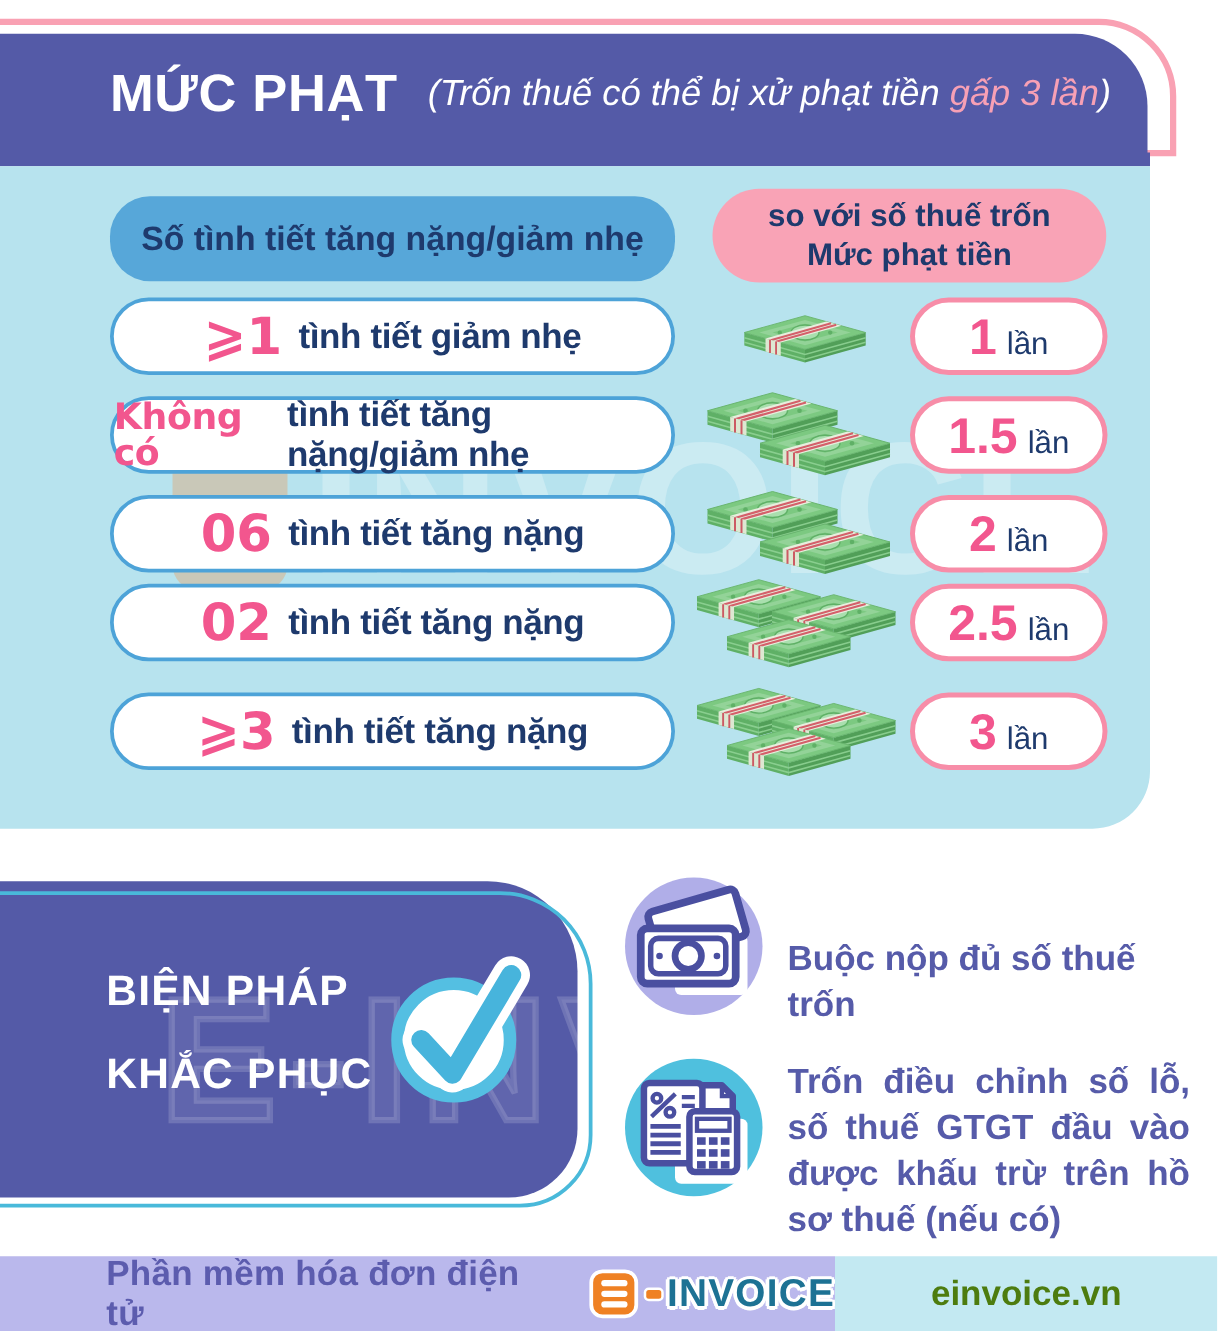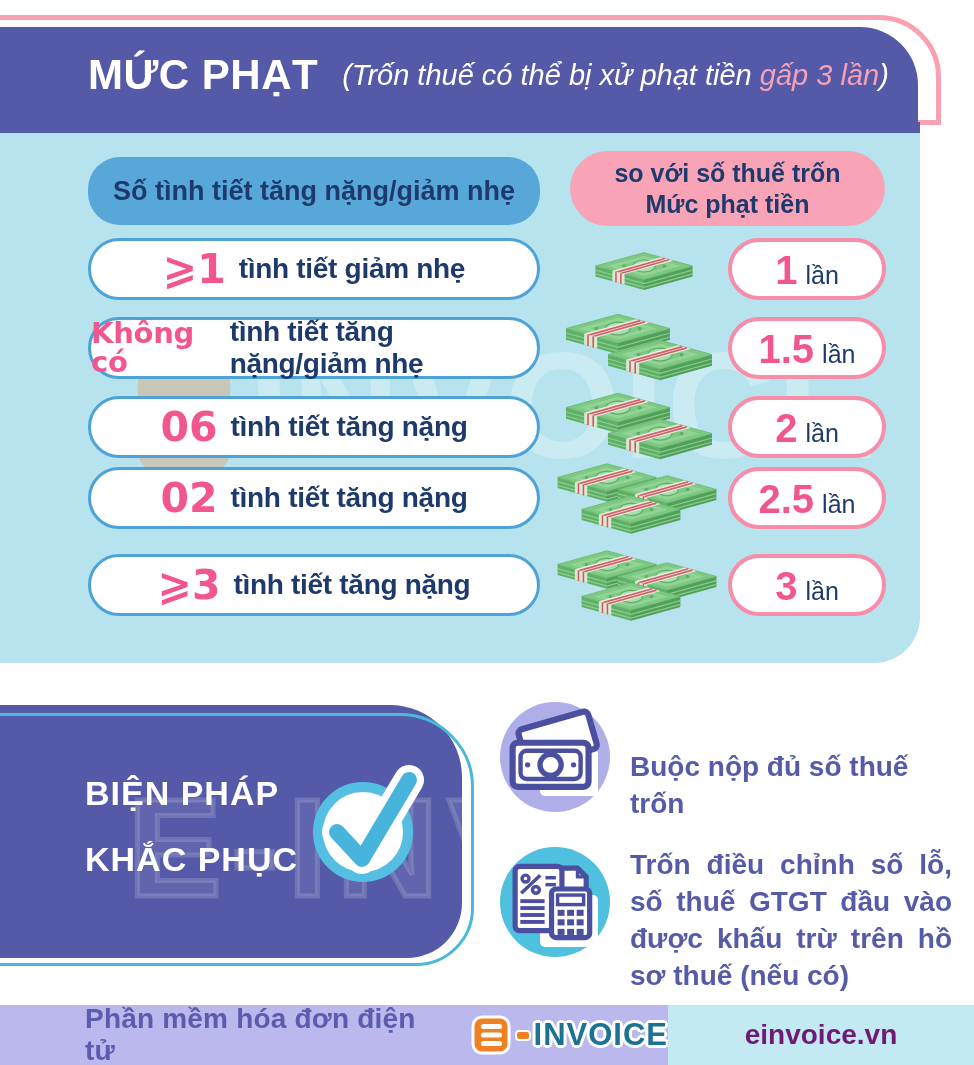--- a/index.html
+++ b/index.html
@@ -67,21 +67,21 @@
 
   
   .footer-left{left:0;top:1005px;width:668px;height:60px;background:#bab8ec;display:flex;align-items:center;}
   .footer-right{left:668px;top:1005px;width:306px;height:60px;background:#c3e9f2;
                 display:flex;align-items:center;justify-content:center;}
   .footer-label{margin-left:85px;color:#5c5cae;font-weight:700;font-size:28px;letter-spacing:.2px;}
   .logo{display:flex;align-items:center;margin-left:28px;gap:5px;}
   .logo-dash{width:12px;height:7px;background:#ef8123;box-shadow:0 0 0 2px #ffffff;border-radius:2px;}
   .logo-text{color:#1d7294;font-weight:800;font-size:31px;letter-spacing:1px;
      text-shadow:-2px -2px 0 #fff,2px -2px 0 #fff,-2px 2px 0 #fff,2px 2px 0 #fff,-3px 0 0 #fff,3px 0 0 #fff,0 3px 0 #fff,0 -3px 0 #fff;}
-  .website{color:#701a75;font-weight:700;font-size:28px;}
+  .website{color:#4d7c0f;font-weight:700;font-size:28px;}
 </style>
 </head>
 <body>
 
 <div class="page">
 
   <svg width="0" height="0" style="position:absolute" aria-hidden="true">
     <defs>
       <g id="money-stack">
         <polygon points="10,32 75,50 75,64 10,46" fill="#5fb066"></polygon>

